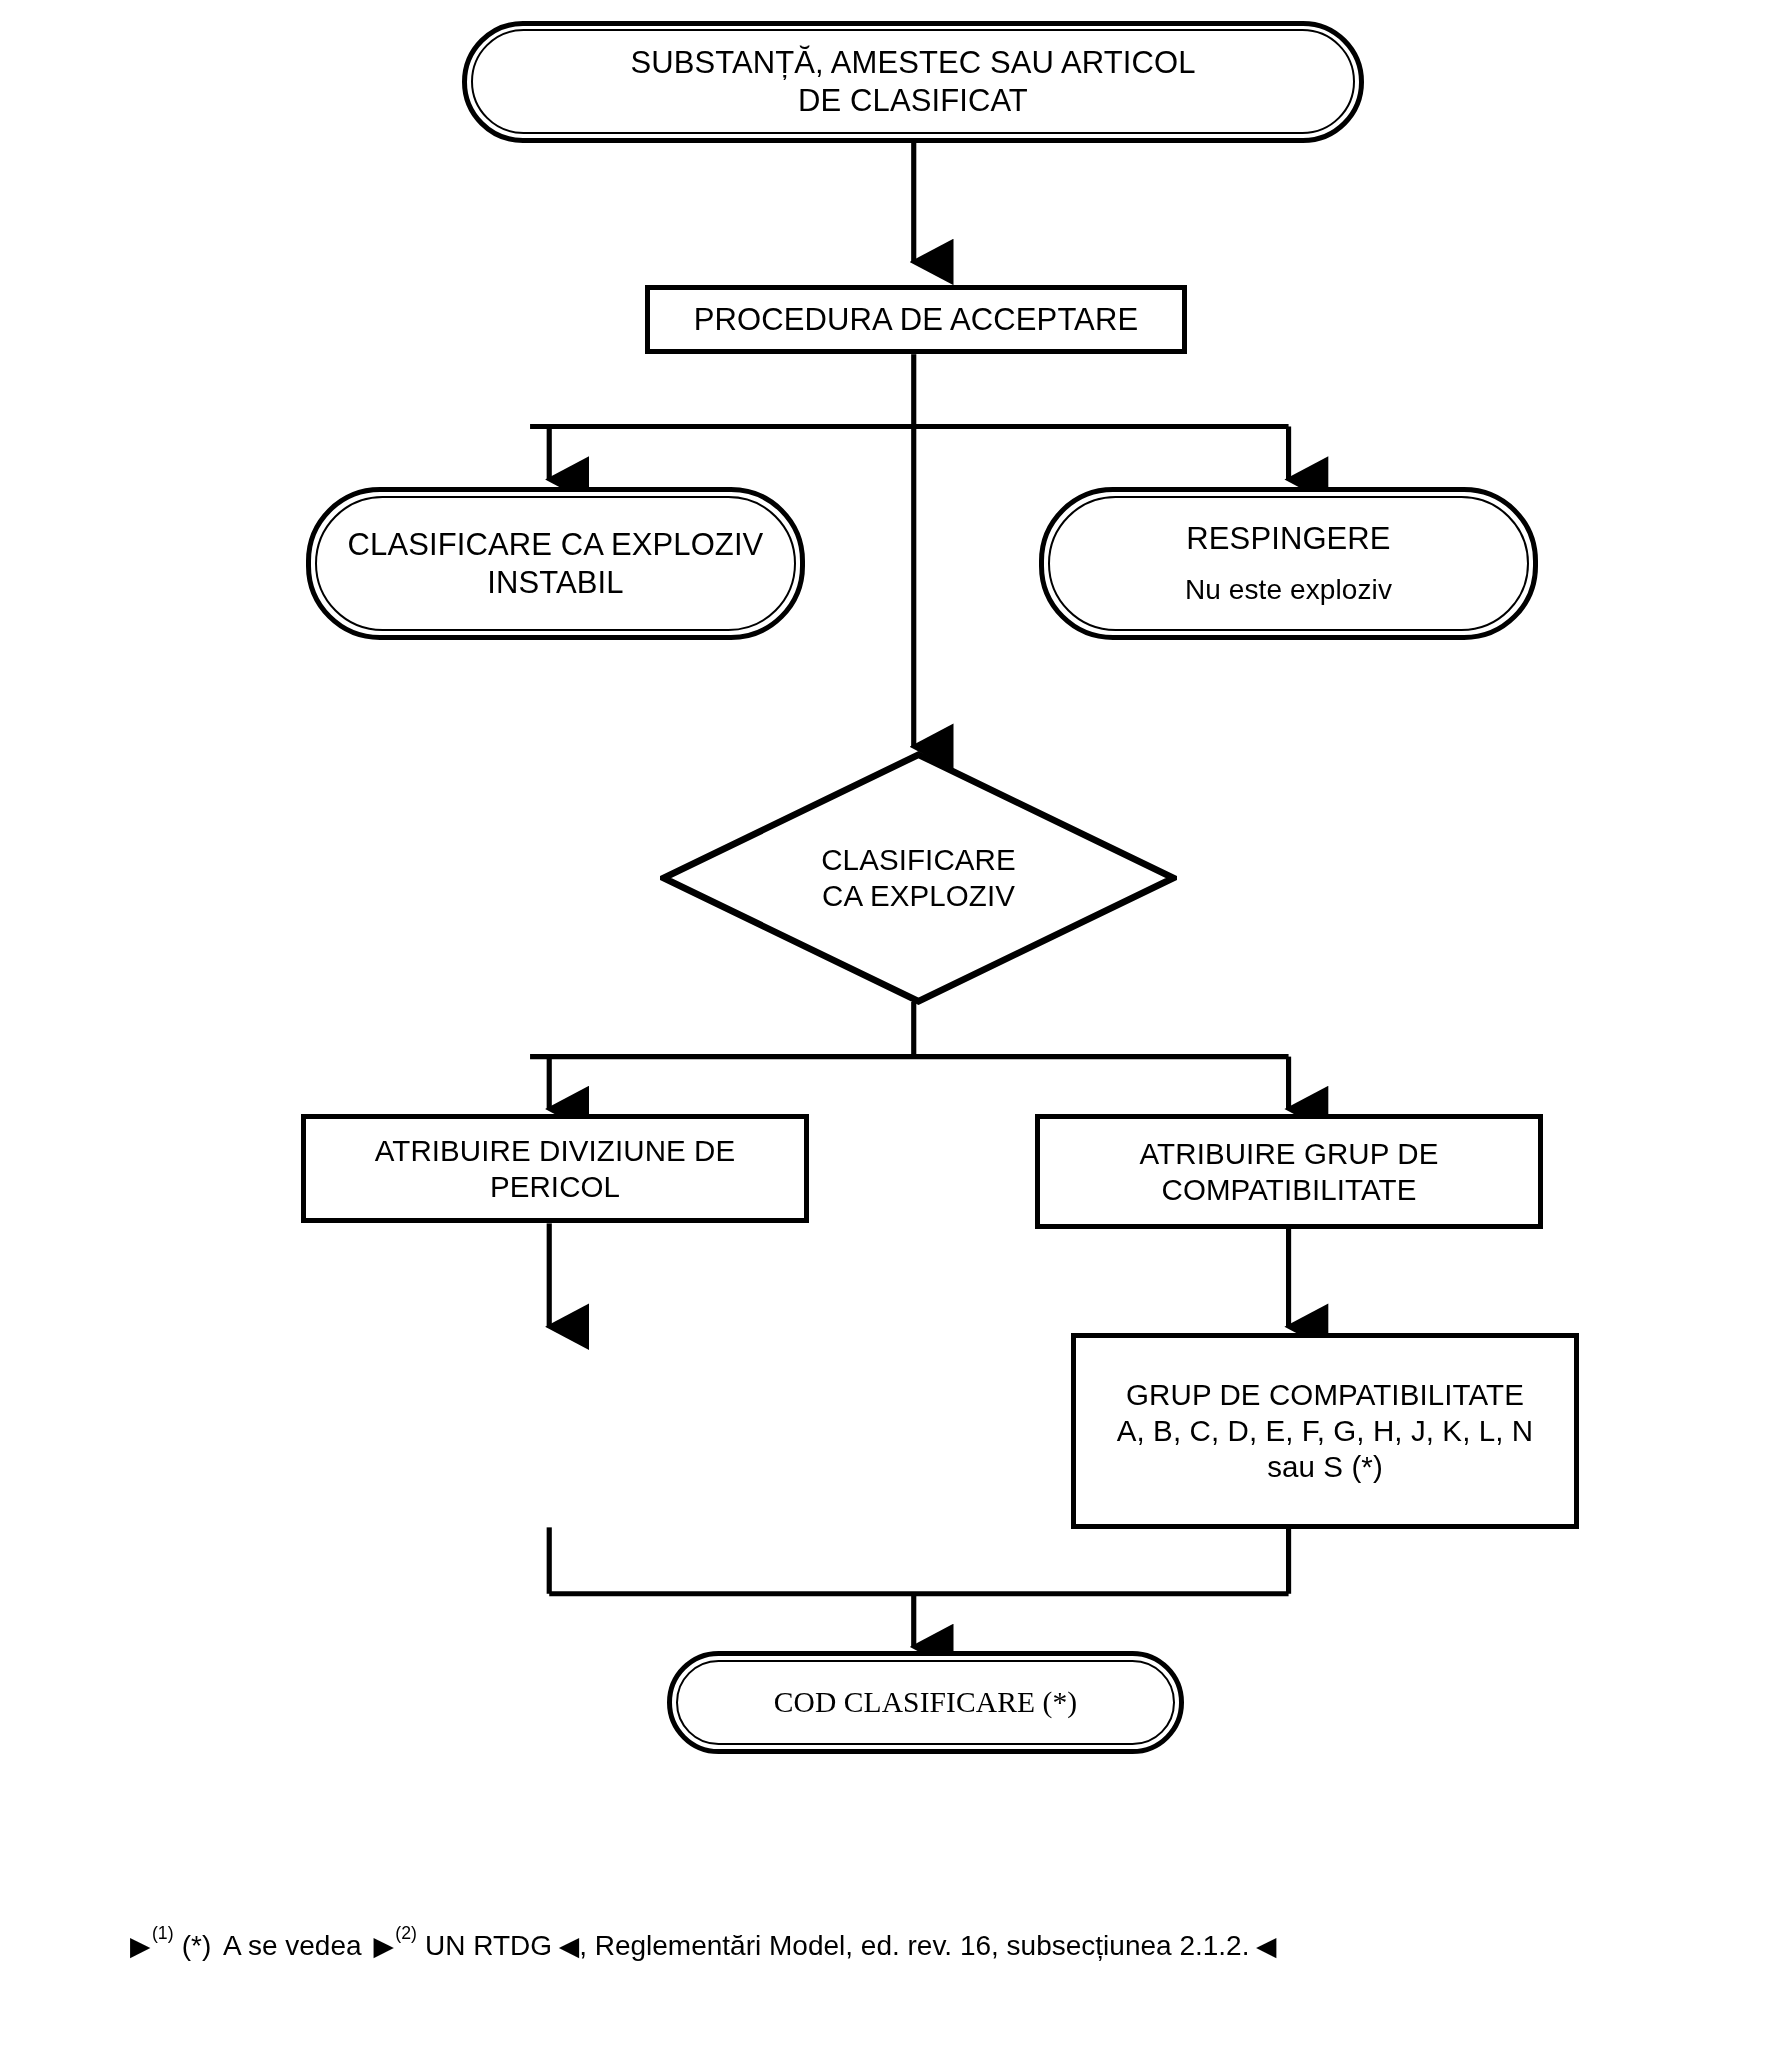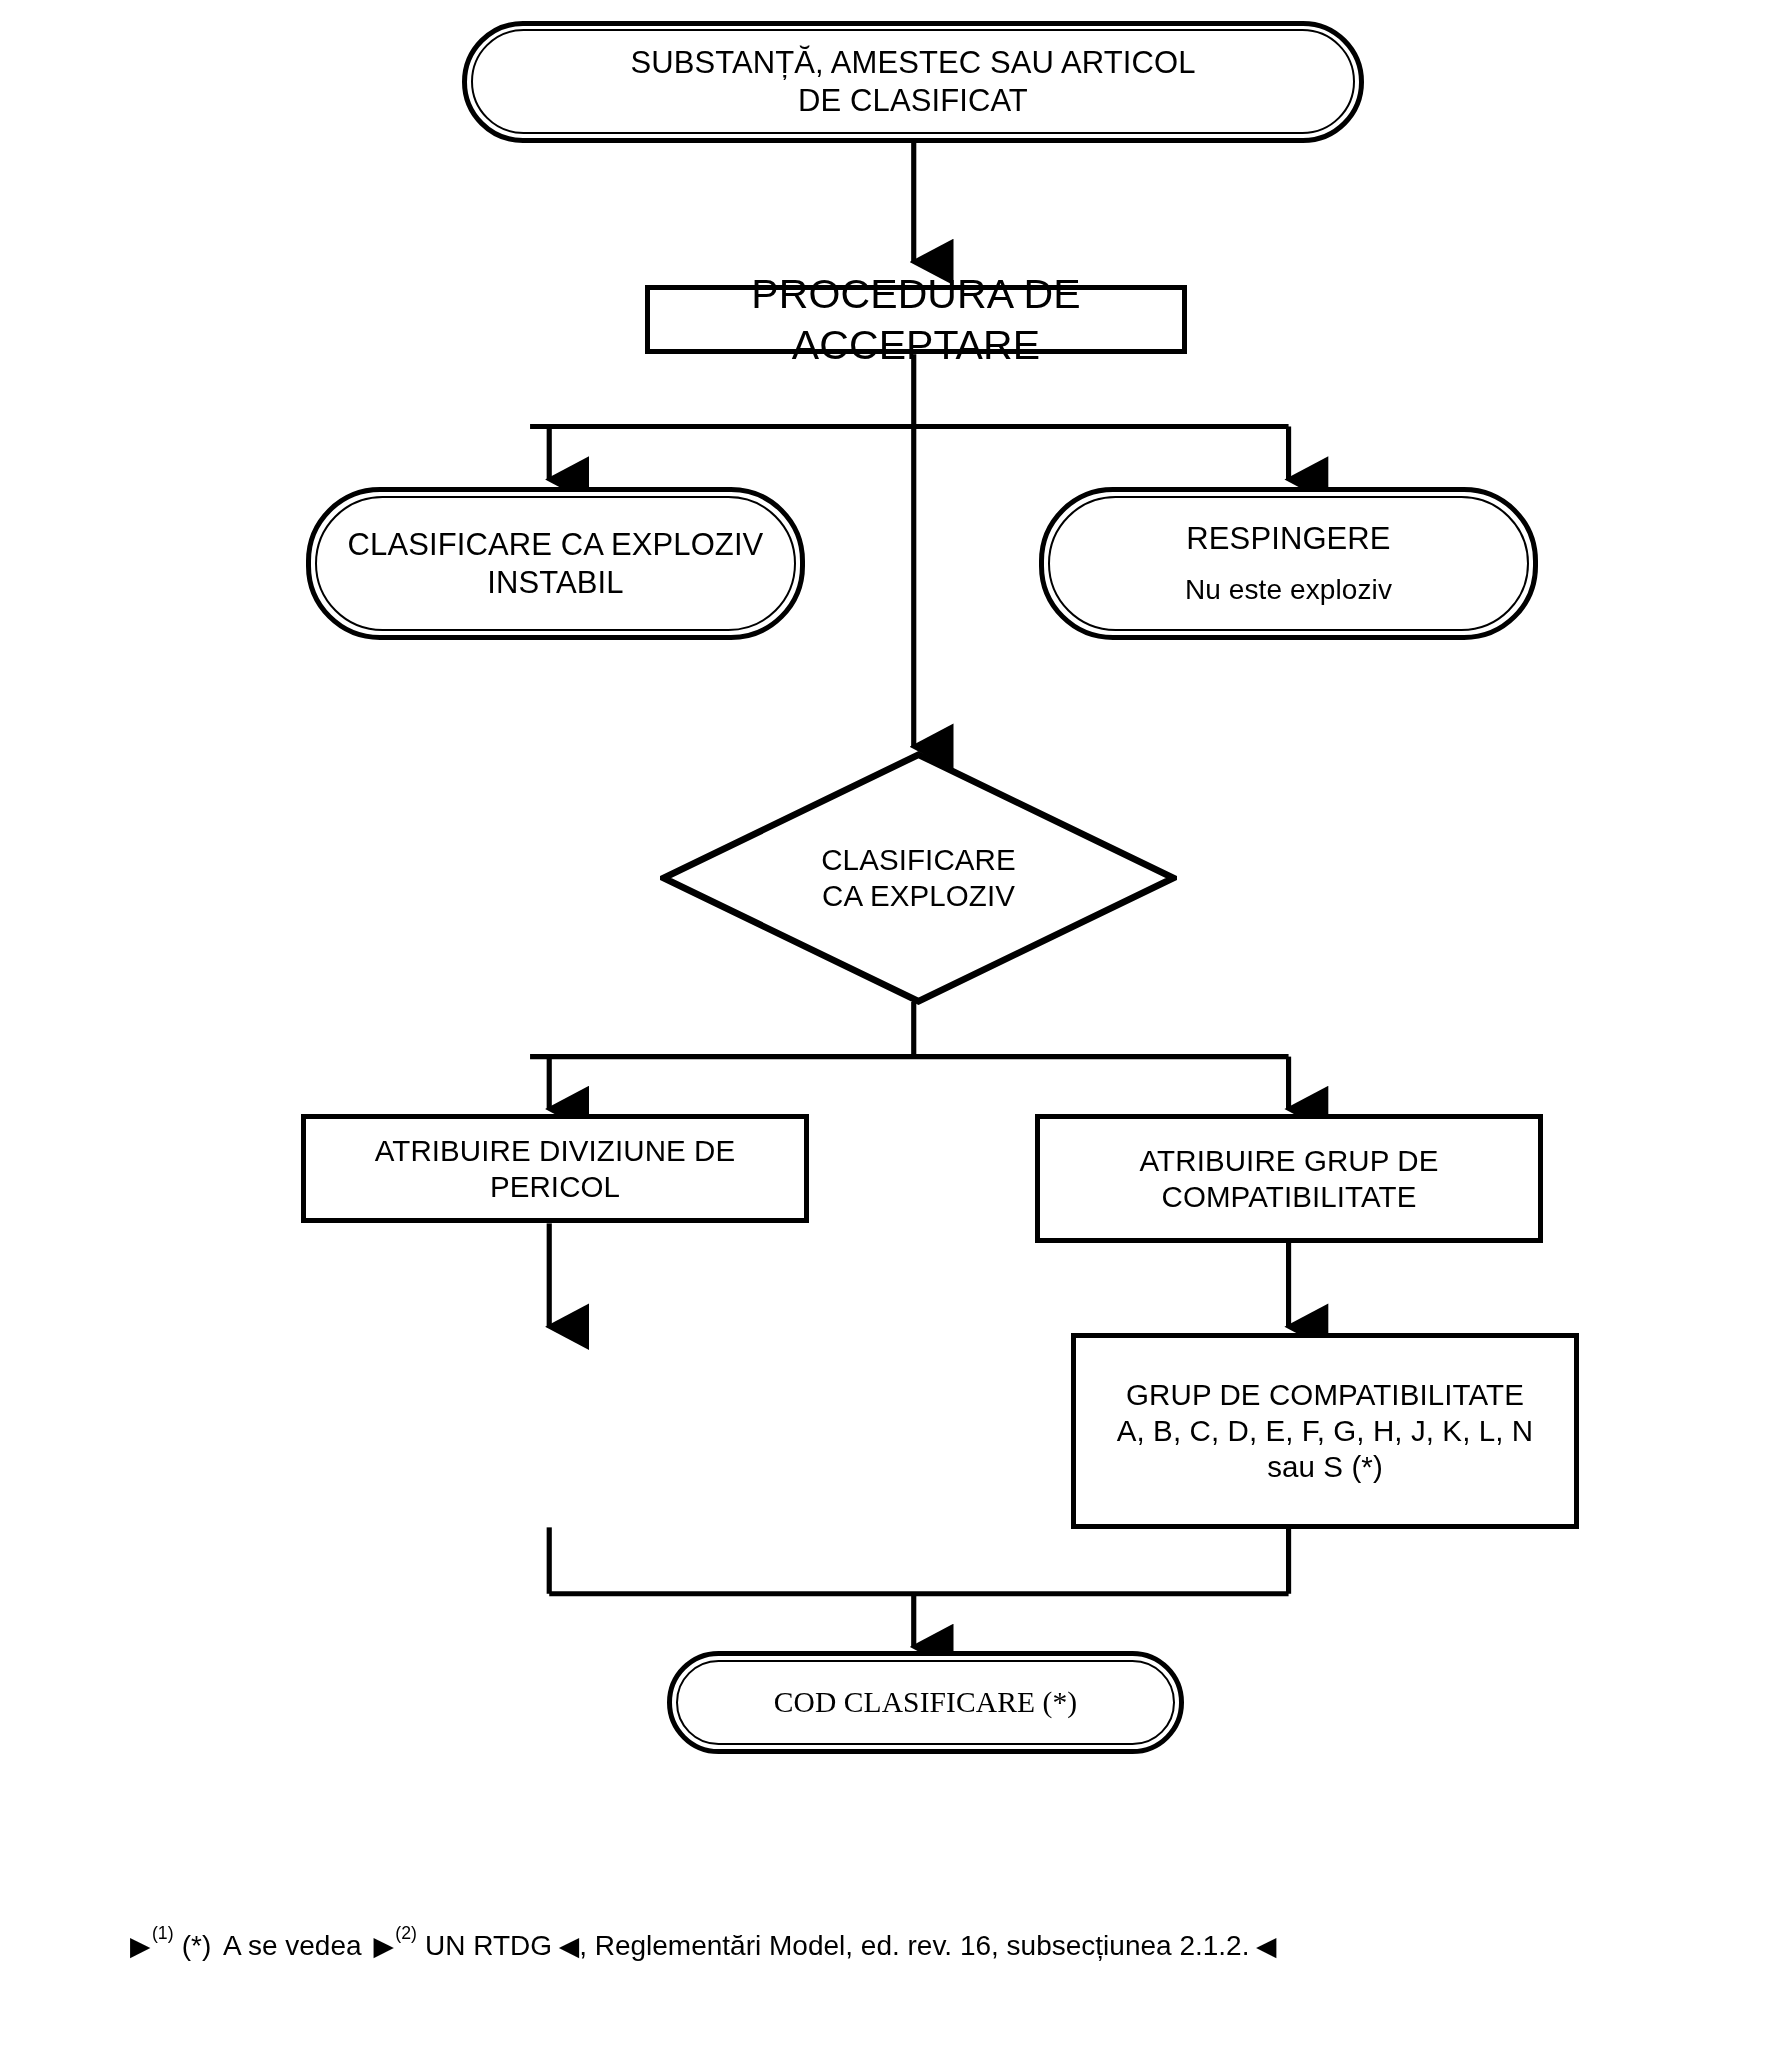--- a/index.html
+++ b/index.html
@@ -71,21 +71,21 @@
     width: 100%;
     height: 100%;
   }
   .decision .node-text {
     position: relative;
     z-index: 2;
   }
 
   
   .t-start     { font-size: 31px; }
-  .t-proc-main { font-size: 41px; }
+  .t-proc-main { font-size: 31px; }
   .t-round     { font-size: 31px; }
   .t-round-sub { font-size: 28px; }
   .t-decision  { font-size: 29.5px; }
   .t-box       { font-size: 29.5px; }
   .t-final     { font-size: 29.5px; font-family: Liberation Serif, serif; }
 
   
   #connectors {
     position: absolute;
     left: 0;
@@ -188,21 +188,21 @@
     </svg>
     <span class="node-text">CLASIFICARE
 CA EXPLOZIV</span>
   </div>
 
   <div class="node process t-box" style="left:289px; top:1114px; width:508px; height:109px;">
     <span class="node-text">ATRIBUIRE DIVIZIUNE DE
 PERICOL</span>
   </div>
 
-  <div class="node process t-box" style="left:1023px; top:1114px; width:508px; height:129px;align-items:center;">
+  <div class="node process t-box" style="left:1023px; top:1114px; width:508px; height:115px;align-items:center;">
     <span class="node-text">ATRIBUIRE GRUP DE
 COMPATIBILITATE</span>
   </div>
 
 
   <div class="node process t-box" style="left:1023px; top:1333px; width:508px; height:196px;margin-left:36px;">
     <span class="node-text">GRUP DE COMPATIBILITATE
 A, B, C, D, E, F,  G, H, J, K, L, N
 sau S (*)</span>
   </div>

